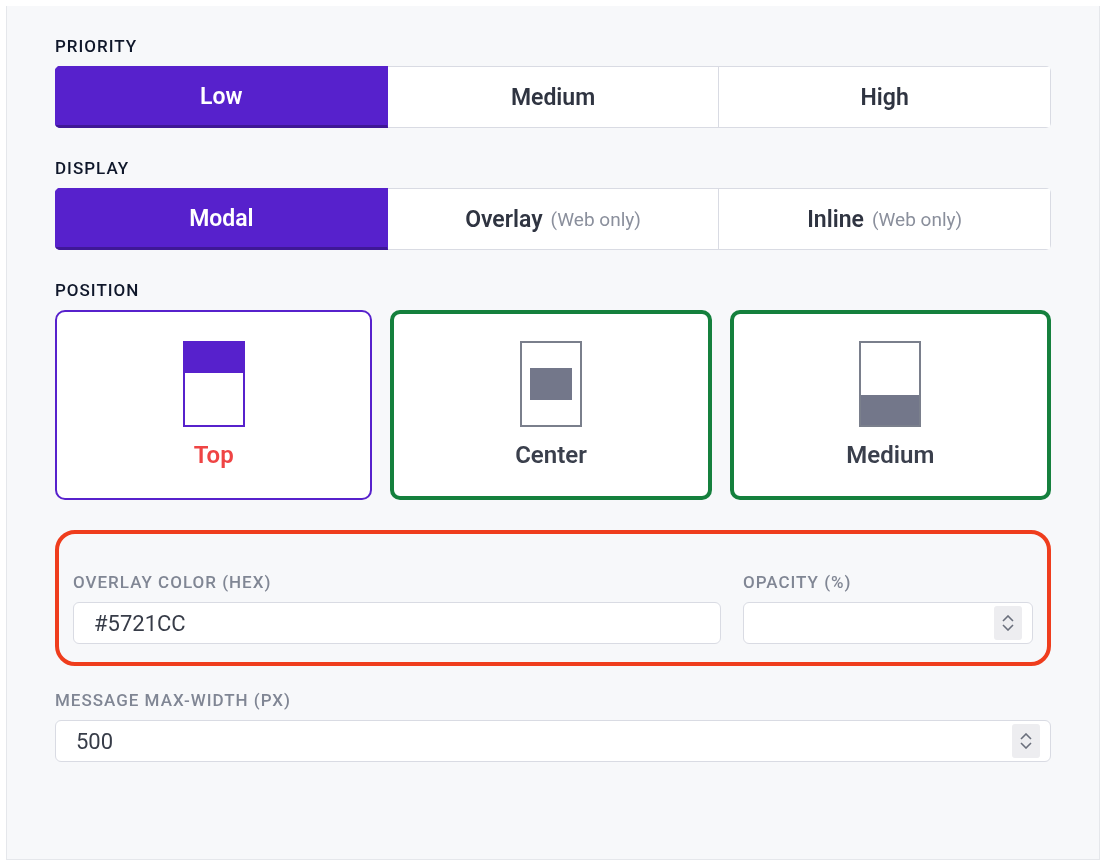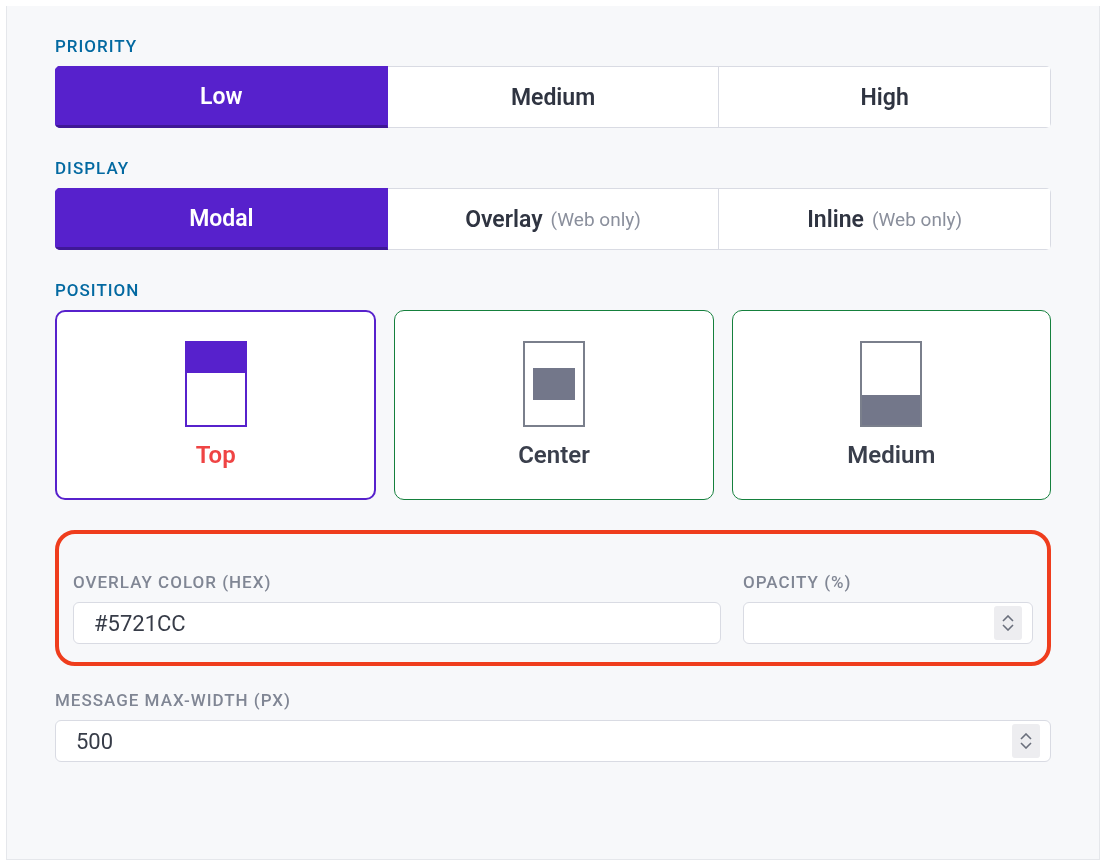--- a/index.html
+++ b/index.html
@@ -15,21 +15,21 @@
       background: #f7f8fa;
       border: 1px solid #e5e7eb;
       border-top: none;
       padding: 30px 48px;
     }
     .section { margin-bottom: 30px; }
     .section-label {
       font-size: 17px;
       font-weight: 500;
       letter-spacing: 1px;
-      color: #0369a1;
+      color: #0f172a;
       margin-bottom: 10px;
     }
     .seg-group {
       display: flex;
       width: 100%;
       border-radius: 5px;
       overflow: hidden;
     }
     .seg-btn {
       flex: 1;
@@ -50,21 +50,21 @@
       background: #5721cc;
       color: #fff;
       border-color: #5721cc;
       border-bottom: 3px solid #3f1896;
     }
     .seg-sub { font-size: 19px; font-weight: 400; color: #8a8f9c; }
     .pos-row { display: flex; gap: 18px; }
     .pos-card {
       flex: 1;
       background: #fff;
-      border: 1px solid #15803d;
+      border: 4px solid #15803d;
       border-radius: 10px;
       height: 190px;
       display: flex;
       flex-direction: column;
       align-items: center;
       justify-content: center;
       cursor: pointer;
       gap: 14px;
     }
     .pos-card.selected { border: 2px solid #5721cc; }

